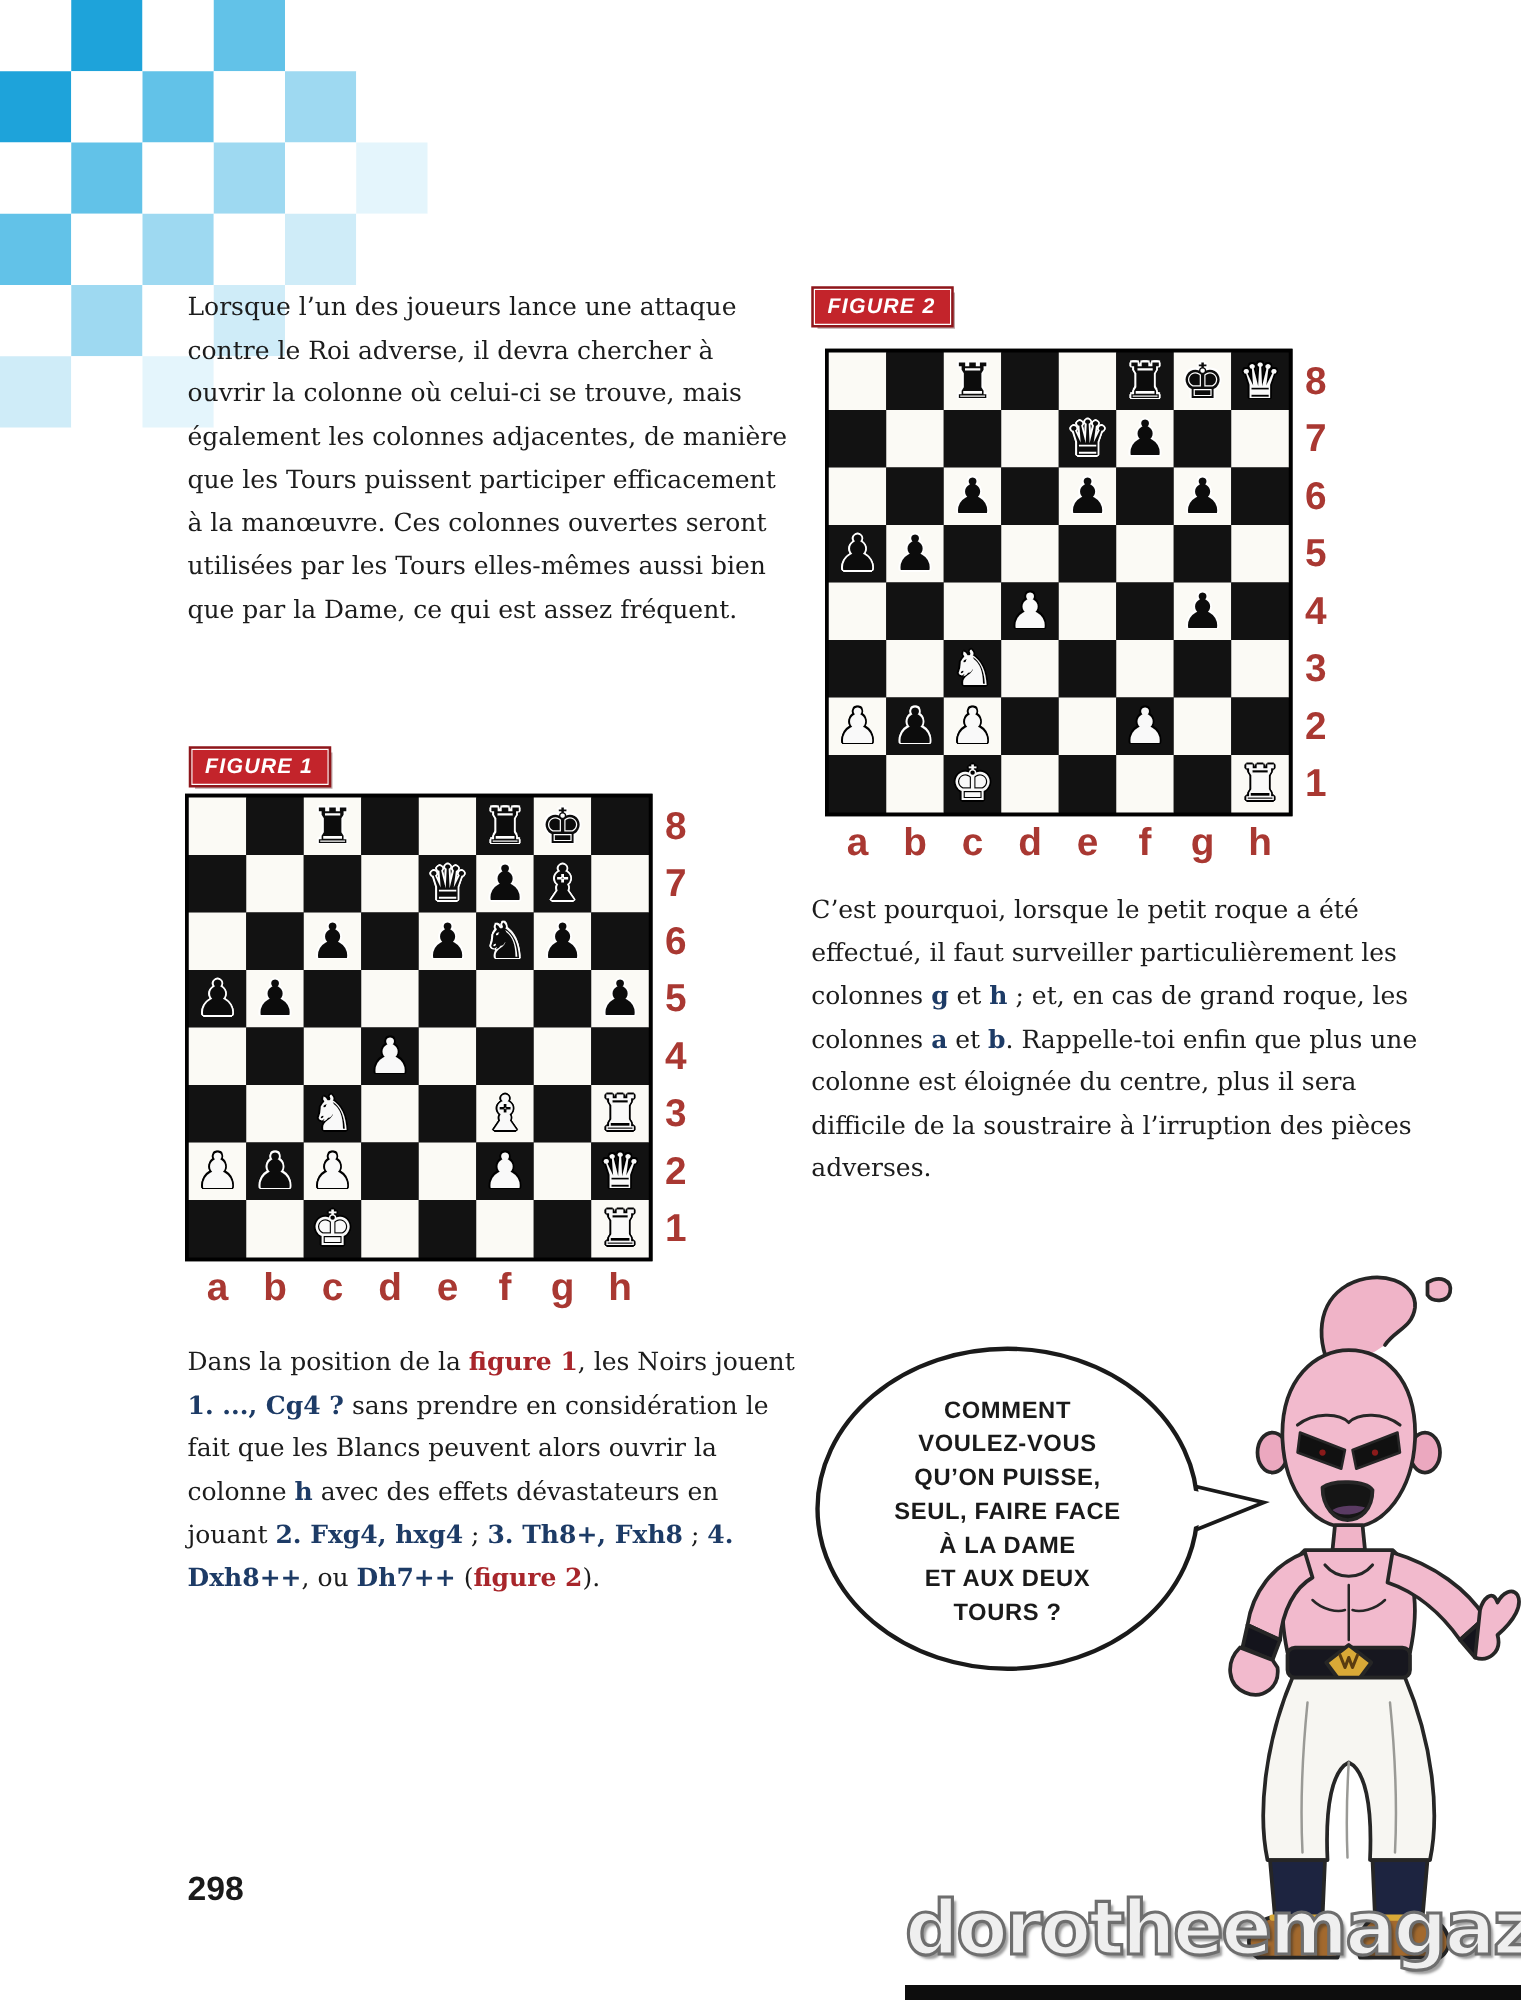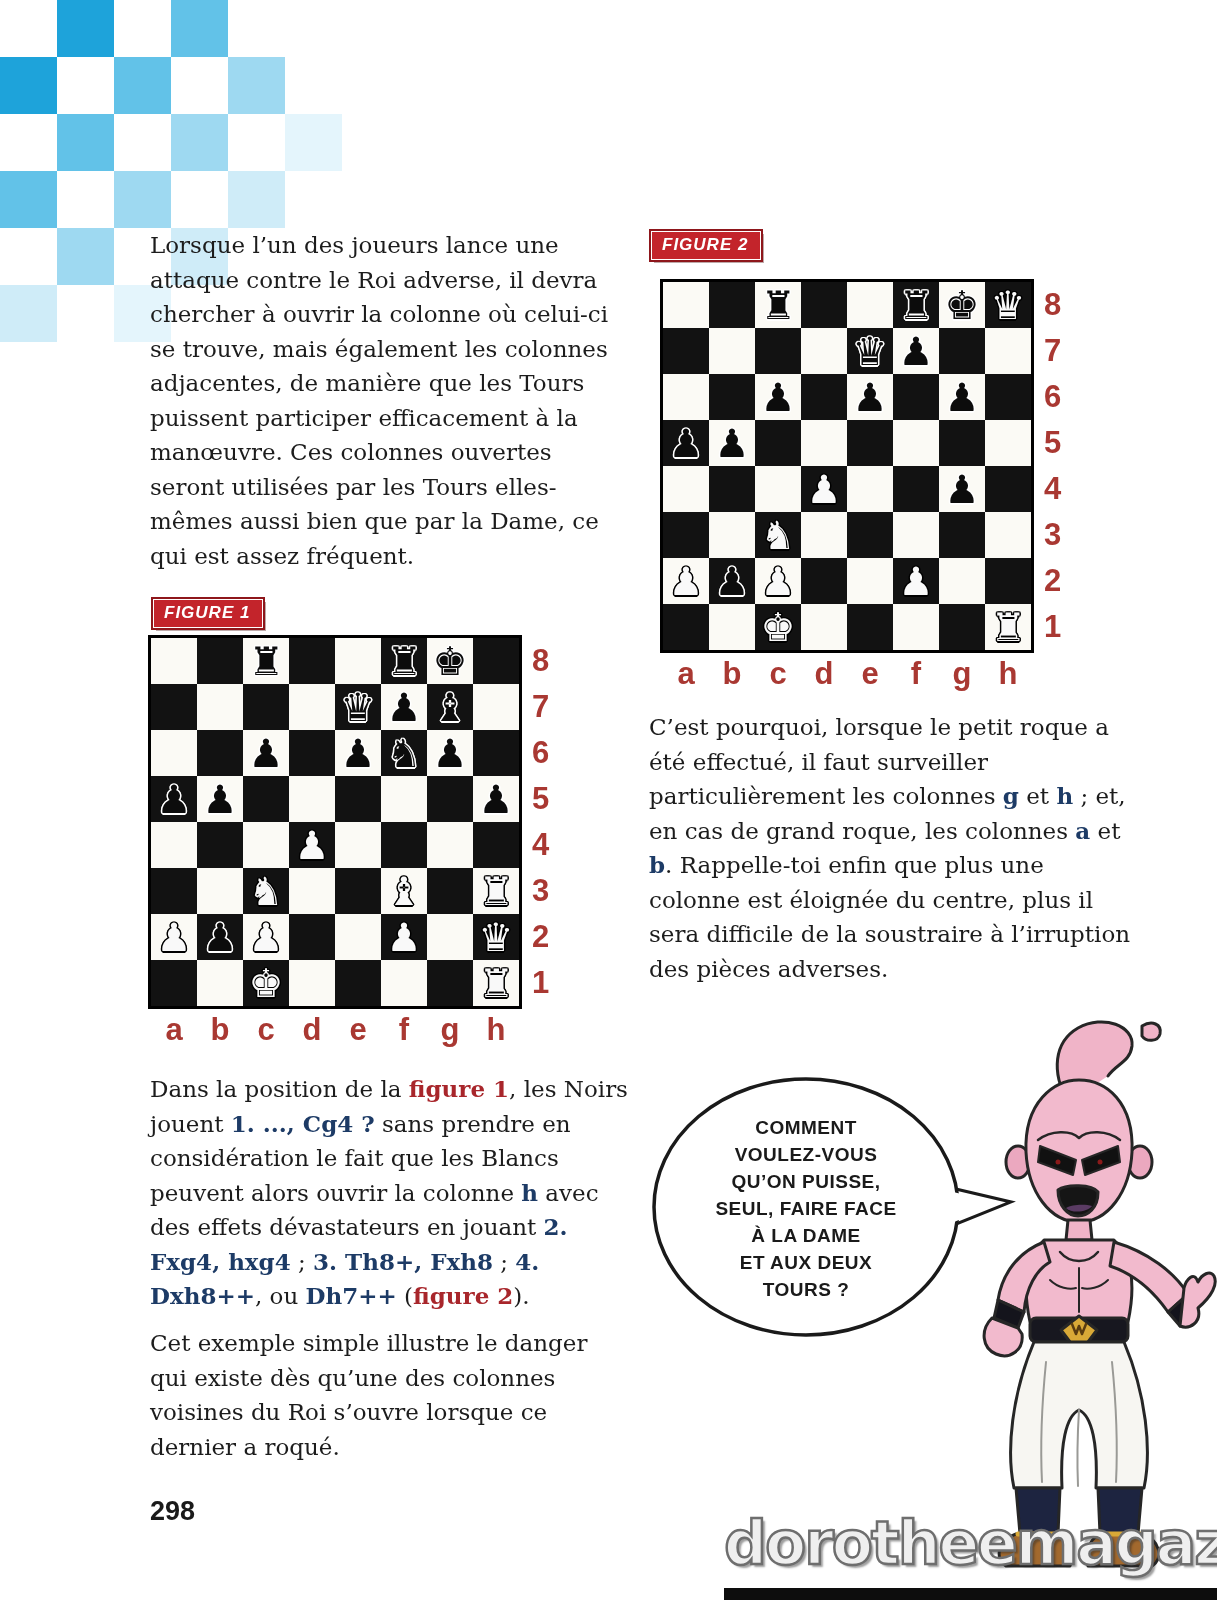--- a/index.html
+++ b/index.html
@@ -10,21 +10,21 @@
   #motif{position:absolute;left:0;top:0;display:grid;grid-template-columns:repeat(6,57px);
          grid-template-rows:repeat(6,57px);}
   #motif div{width:57px;height:57px;}
 
   
   .title{position:absolute;left:148px;top:150px;width:1010px;
          font-family:"DejaVu Serif", serif;font-style:italic;font-weight:bold;
          font-size:48px;color:#ae2229;letter-spacing:-1px;white-space:nowrap;}
 
   
-  .para{position:absolute;font-size:23px;line-height:34.5px;color:#1c1c1c;text-align:left;}
+  .para{position:absolute;font-size:20px;line-height:34.5px;color:#1c1c1c;text-align:left;}
   .seg-nav{font-weight:bold;color:#1d3b66;}
   .seg-red{font-weight:bold;color:#a8262b;}
 
   
   .figlabel{position:absolute;background:#c3242b;color:#ffffff;
             font-family:"Liberation Sans", sans-serif;font-weight:bold;font-style:italic;
             font-size:17px;letter-spacing:1px;padding:3px 12px 4px 10px;
             border:1px solid #ffffff;outline:2px solid #8e161b;
             box-shadow:3px 3px 0 rgba(70,10,10,0.35);}
 
@@ -244,21 +244,20 @@
       <div>c</div>
       <div>d</div>
       <div>e</div>
       <div>f</div>
       <div>g</div>
       <div>h</div>
     </div>
 
   <div class="para" style="left:150px;top:1072px;width:492px;"><span class="seg-n">Dans la position de la </span><span class="seg-red">figure 1</span><span class="seg-n">, les Noirs jouent </span><span class="seg-nav">1. ..., Cg4 ?</span><span class="seg-n"> sans prendre en considération le fait que les Blancs peuvent alors ouvrir la colonne </span><span class="seg-nav">h</span><span class="seg-n"> avec des effets dévastateurs en jouant </span><span class="seg-nav">2. Fxg4, hxg4</span><span class="seg-n"> ; </span><span class="seg-nav">3. Th8+, Fxh8</span><span class="seg-n"> ; </span><span class="seg-nav">4. Dxh8++</span><span class="seg-n">, ou </span><span class="seg-nav">Dh7++</span><span class="seg-n"> (</span><span class="seg-red">figure 2</span><span class="seg-n">).</span></div>
 
-  <div class="para" style="left:150px;top:1326px;width:470px;">Cet exemple simple illustre le danger qui existe dès qu’une des colonnes voisines du Roi s’ouvre lorsque ce dernier a roqué.</div>
 
   <div class="pagenum">298</div>
 
   <div class="figlabel" style="left:651px;top:231px;">FIGURE 2</div>
   <div class="board" id="board2" style="left:660px;top:279px;">
       <div class="sq light"></div>
       <div class="sq dark"></div>
       <div class="sq light">
         <span class="bp">♜</span>
       </div>

